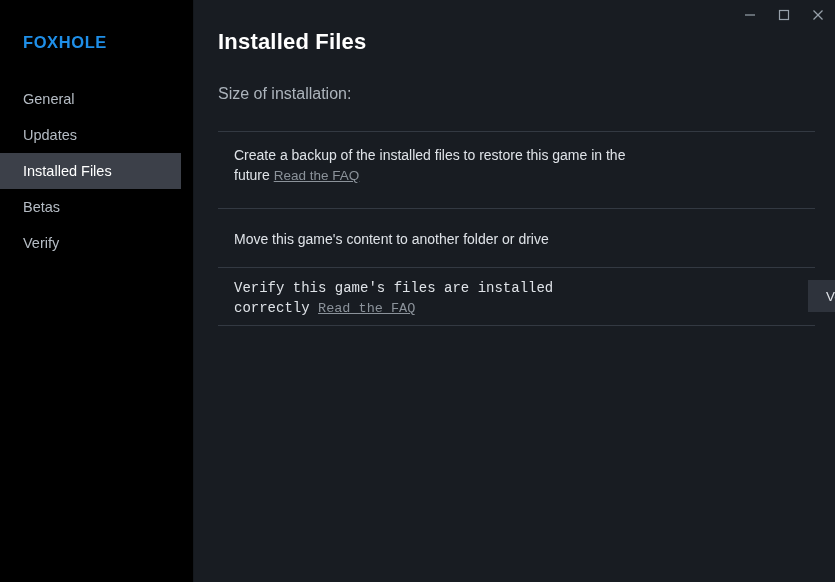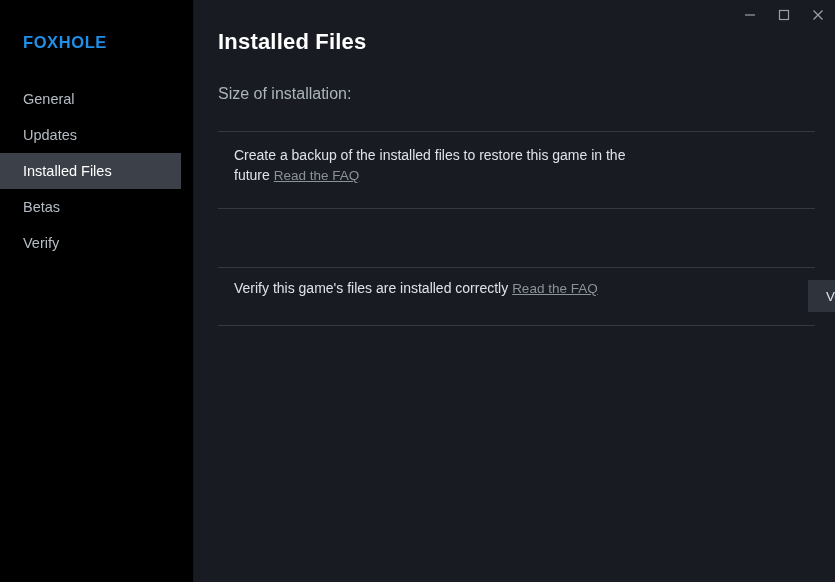--- a/index.html
+++ b/index.html
@@ -161,21 +161,21 @@
 
   .row-text {
     position: absolute;
     left: 40px;
     font-size: 14px;
     color: #dfe3e8;
     line-height: 20px;
   }
   .row-1-text { top: 145px; width: 420px; }
   .row-2-text { top: 229px; width: 430px; }
-  .row-3-text { top: 278px; width: 400px; }
+  .row-3-text { top: 278px; width: 400px; font-family: Liberation Mono, monospace; }
 
   .faq-link {
     display: inline-block;
     margin-top: 1px;
     font-size: 13.5px;
     color: #8b929a;
     text-decoration: underline;
     cursor: pointer;
   }
 
@@ -239,20 +239,23 @@
 
     <div class="sep sep-1"></div>
 
     <div class="row-text row-1-text">
       <span>Create a backup of the installed files to restore this game in the future</span>
       <span class="faq-link">Read the FAQ</span>
     </div>
 
     <div class="sep sep-2"></div>
 
+    <div class="row-text row-2-text">
+      <span>Move this game's content to another folder or drive</span>
+    </div>
 
     <div class="sep sep-3"></div>
 
     <div class="row-text row-3-text">
       <span>Verify this game's files are installed correctly</span>
       <span class="faq-link">Read the FAQ</span>
     </div>
     <button class="btn btn-verify">Verify integrity of game files</button>
 
     <div class="sep sep-4"></div>

